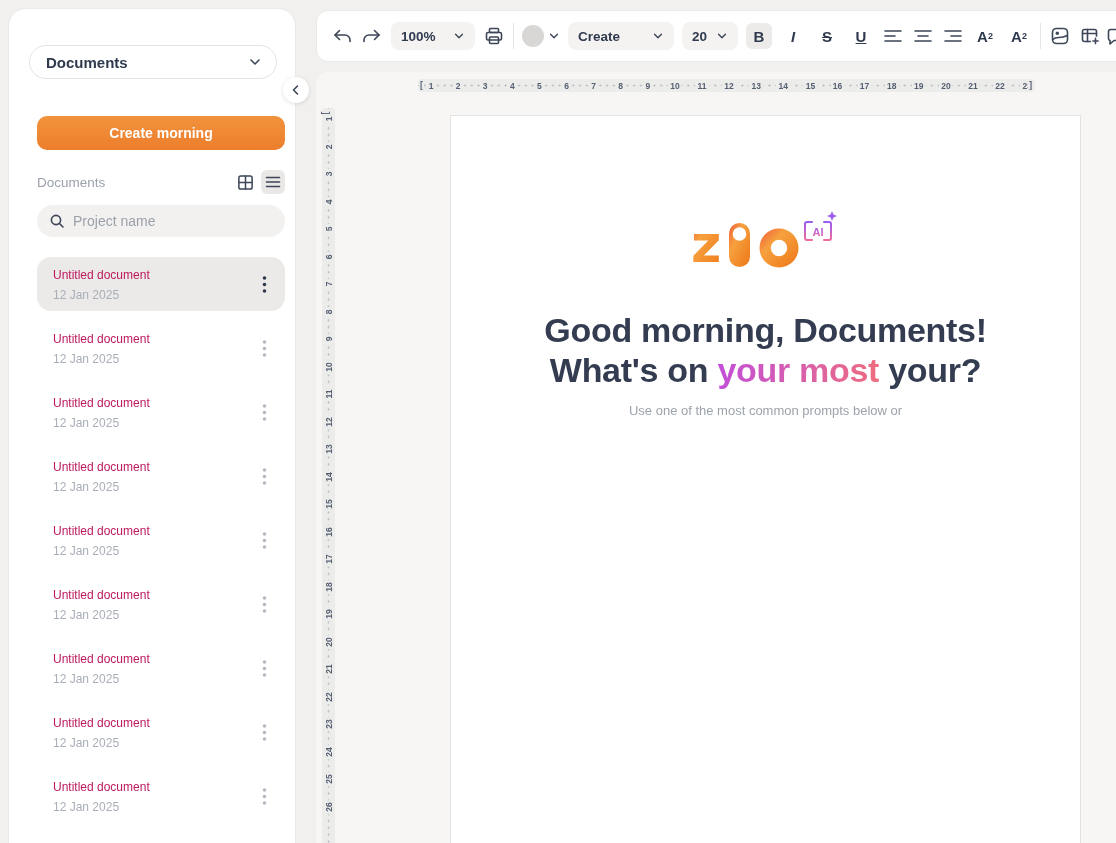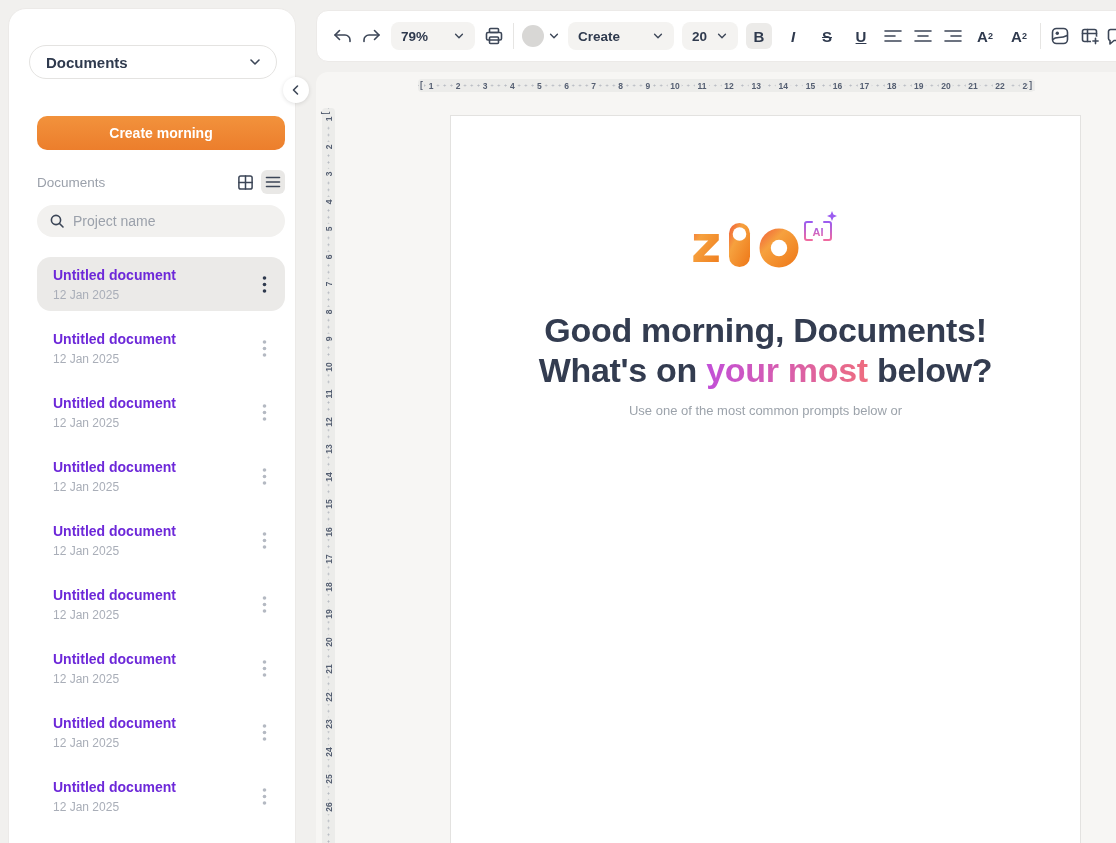--- a/index.html
+++ b/index.html
@@ -52,21 +52,21 @@
     color:#2f3a4e; margin-left:8px; width:180px; font-family:inherit;
   }
   .search-box input::placeholder { color:#9ba1ab; }
   .doc-list { position:absolute; left:28px; top:248px; width:248px; }
   .doc-item {
     height:54px; border-radius:14px; display:flex; align-items:center;
     padding:0 14px 0 16px; margin-bottom:10px; cursor:pointer;
   }
   .doc-item.selected { background:#ebeae8; }
   .doc-meta { flex:1; }
-  .doc-title { font-size:14px; font-weight:700; color:#6d28d9; line-height:19px; }
+  .doc-title { font-size:12px; font-weight:400; color:#be185d; line-height:19px; }
   .doc-date { font-size:12px; color:#a9aeb8; margin-top:3px; }
   .kebab { width:14px; height:20px; display:flex; align-items:center; justify-content:center; cursor:pointer; }
   .kebab svg circle { fill:#b4b9c2; }
   .doc-item.selected .kebab svg circle { fill:#2f3a4e; }
   
   .toolbar {
     position:absolute; left:316px; top:10px; width:812px; height:52px;
     background:#fff; border:1px solid #eceae8; border-radius:12px;
     display:flex; align-items:center; padding:0 0 0 14px; gap:8px;
   }
@@ -340,21 +340,21 @@
     <span class="tb-icon-btn">
       <span>
         <svg class="ic" width="20" height="19" viewBox="0 0 20 19">
           <path class="st" d="M12.5 3.5 L17 8 l-4.5 4.5"></path>
           <path class="st" d="M17 8 H7 a5 5 0 0 0 -5 5 v1.5"></path>
         </svg>
       </span>
     </span>
 
     <span class="tb-pill" style="width:84px">
-      <span class="val">79%</span>
+      <span class="val">100%</span>
       <span>
         <svg class="ic" width="12" height="12" viewBox="0 0 14 14">
             <path class="st" d="M3 5 l4 4 4-4"></path>
           </svg>
       </span>
     </span>
 
     <span class="tb-icon-btn">
       <span>
         <svg class="ic" width="20" height="20" viewBox="0 0 20 20">
@@ -543,21 +543,21 @@
               <path d="M133 12 h5 a2 2 0 0 1 2 2 v14 a2 2 0 0 1 -2 2 h-5" fill="none" stroke="url(#gBadge)" stroke-width="2" stroke-linecap="round"></path>
               <text x="127" y="26" text-anchor="middle" font-family="Liberation Sans, sans-serif" font-size="11" font-weight="700" fill="url(#gBadge)">AI</text>
               <path d="M141 1 l1.4 3.6 3.6 1.4 -3.6 1.4 -1.4 3.6 -1.4 -3.6 -3.6 -1.4 3.6 -1.4 z" fill="#9B5CF0"></path>
             </g>
           </svg>
         </div>
 
         <div class="headline">
           <div>Good morning, Documents!</div>
           <div>
-            <span>What's on </span><span class="hl-gradient">your most</span><span> below?</span>
+            <span>What's on </span><span class="hl-gradient">your most</span><span> your?</span>
           </div>
         </div>
 
         <div class="subtitle">
           <div>Use one of the most common prompts below or</div>
         </div>
 
       </div>
     </div>
   </div>

